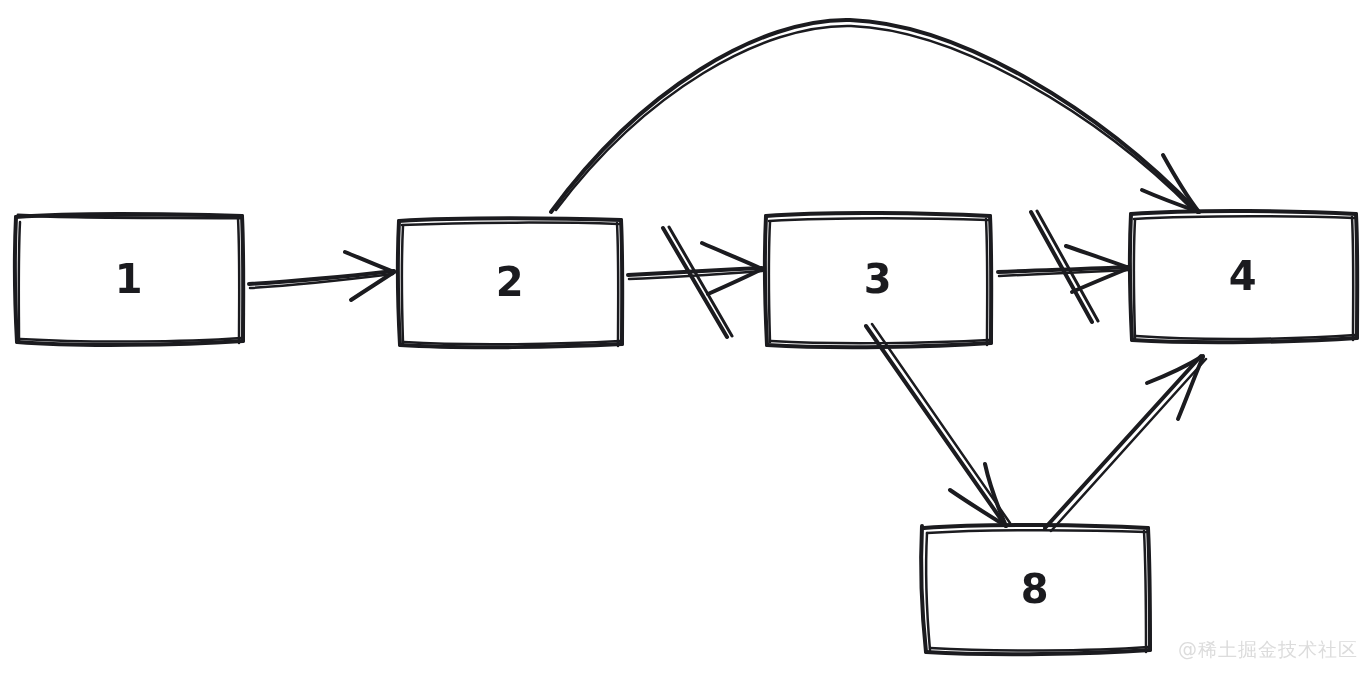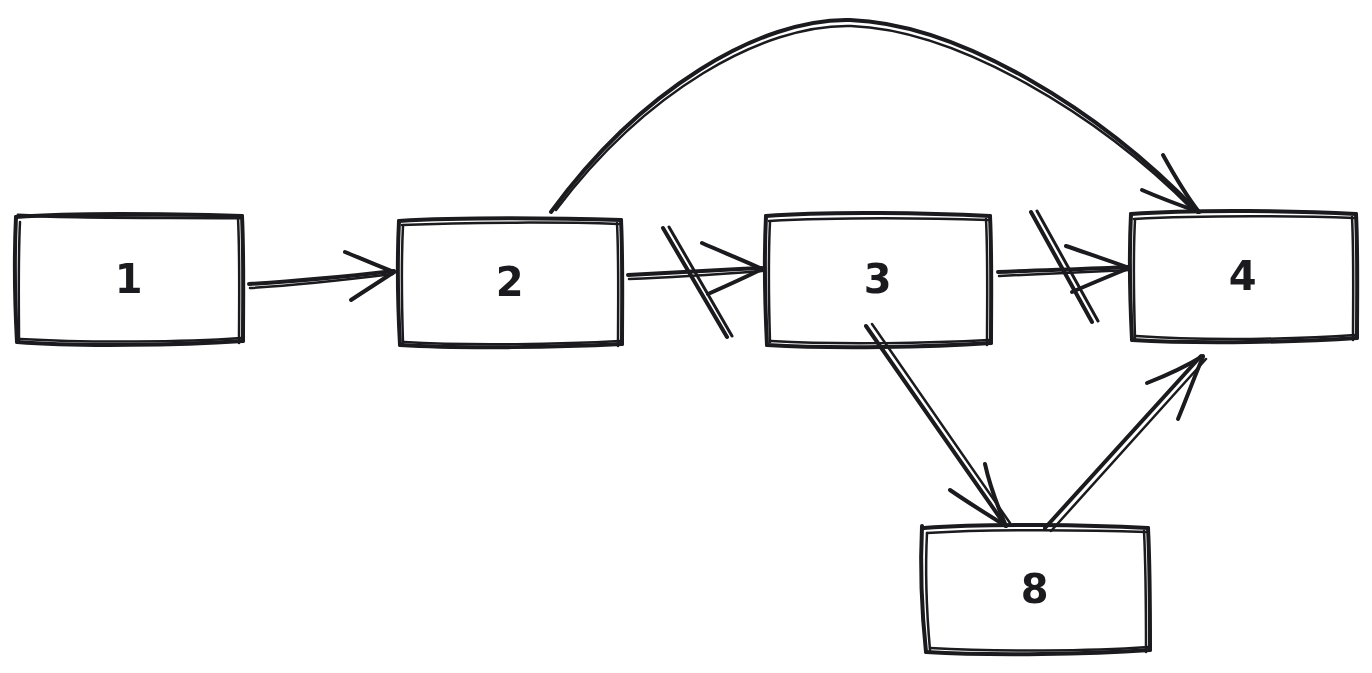--- a/index.html
+++ b/index.html
@@ -179,14 +179,15 @@
   <div class="node-label" style="left:765px; top:213px; width:226px; height:132px;">3</div>
   <div class="node-label" style="left:1130px; top:211px; width:226px; height:130px;">4</div>
   <div class="node-label" style="left:920px; top:524px; width:230px; height:129px;">8</div>
 
   <div class="node-hit" style="left:15px; top:214px; width:228px; height:130px;"></div>
   <div class="node-hit" style="left:398px; top:218px; width:224px; height:128px;"></div>
   <div class="node-hit" style="left:765px; top:213px; width:226px; height:132px;"></div>
   <div class="node-hit" style="left:1130px; top:211px; width:226px; height:130px;"></div>
   <div class="node-hit" style="left:920px; top:524px; width:230px; height:129px;"></div>
 
+  <div id="watermark">@稀土掘金技术社区</div>
 
 </div>
 
 </body></html>

